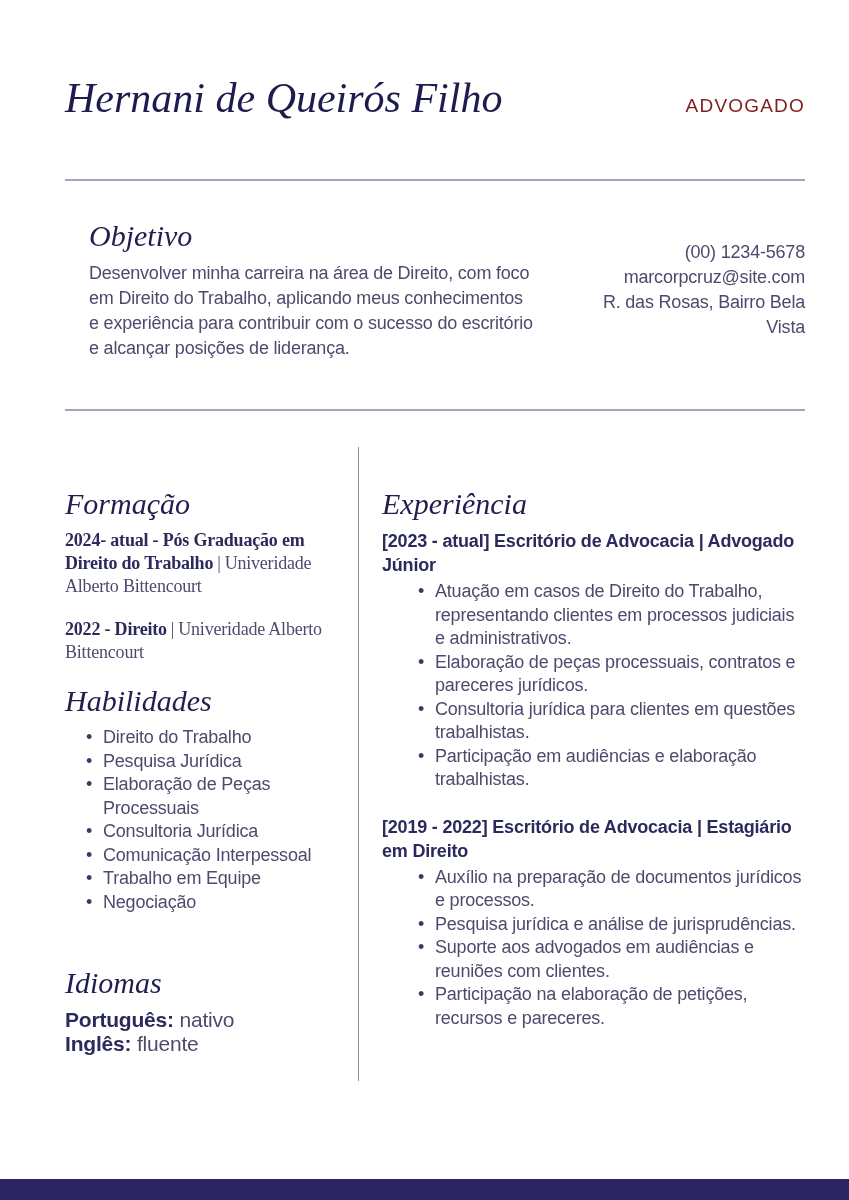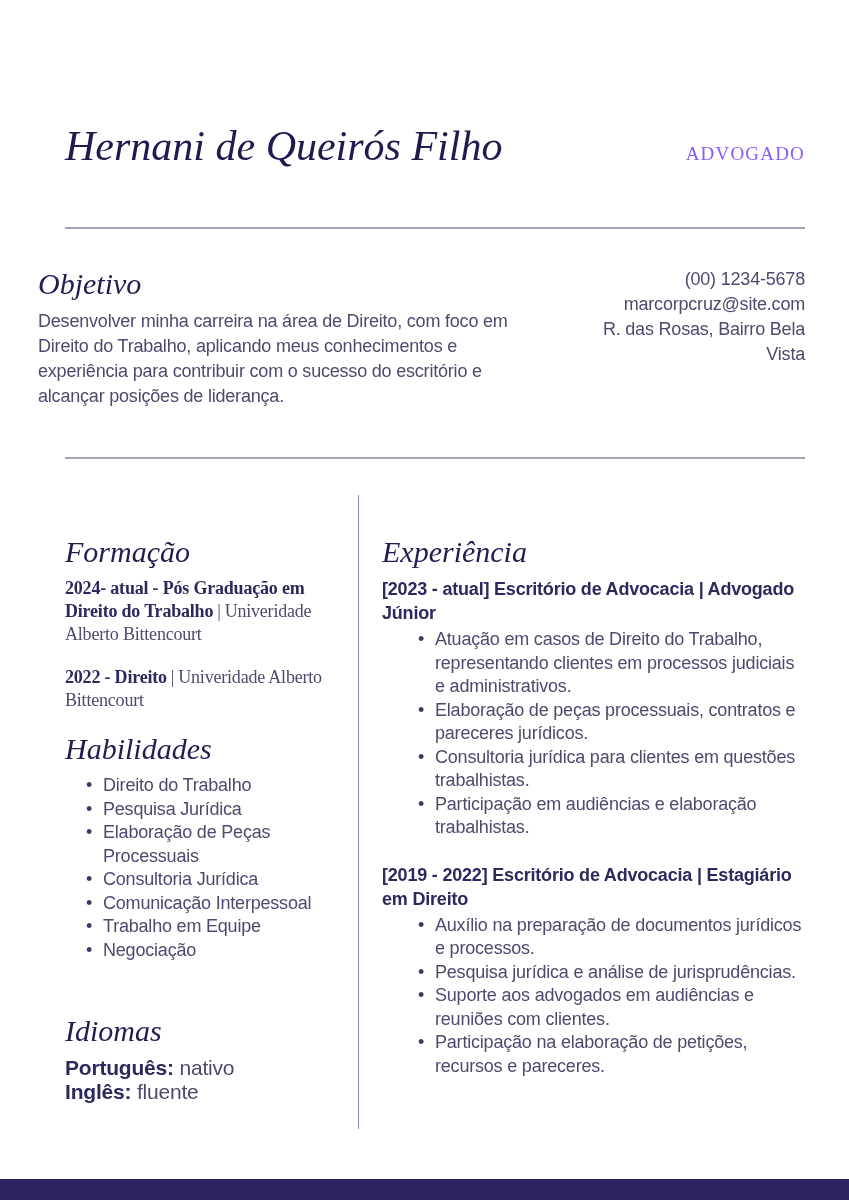--- a/index.html
+++ b/index.html
@@ -6,43 +6,43 @@
   html,body { background:#e8e8e8; }
   .page {
     width:849px; height:1200px; margin:0 auto; position:relative;
     background:#ffffff; overflow:hidden;
     font-family:"Liberation Sans","DejaVu Sans",sans-serif;
     color:#4c4b6e; letter-spacing:-0.2px;
   }
   
   .header {
     padding:74px 44px 0 65px;
-    display:flex; justify-content:space-between; align-items:baseline;margin-top:48px;
+    display:flex; justify-content:space-between; align-items:baseline;
   }
   .name {
     font-family:"Liberation Serif","DejaVu Serif",serif;
     font-style:italic; font-weight:500;
     font-size:42px; color:#1e1c4e; letter-spacing:0;
   }
-  .role { font-size:19px; letter-spacing:1.2px; color:#8b5cf6;font-family:Liberation Serif, serif; }
+  .role { font-size:19px; letter-spacing:1.2px; color:#7f1d1d; }
   
   .rule { border:none; border-top:2px solid #a5a4b8; margin-left:65px; margin-right:44px; }
   .rule-1 { margin-top:57px; }
   .rule-2 { margin-top:48px; }
   
   .section-heading {
     font-family:"Liberation Serif","DejaVu Serif",serif;
     font-style:italic; font-weight:500;
     font-size:30px; color:#201e50; letter-spacing:0;
     margin-bottom:8px;
   }
   
   .objective-row {
-    margin:38px 44px 0 38px;
-    display:flex; justify-content:space-between; align-items:flex-start;gap:43px;
+    margin:38px 44px 0 89px;
+    display:flex; justify-content:space-between; align-items:center;gap:43px;
   }
   .objective-left { width:482px; }
   .objective-text { font-size:18px; line-height:25px; }
   .contact { text-align:right; font-size:18px; line-height:25px; }
   
   .columns { display:flex; margin:36px 0 0 65px; min-height:634px; }
   .col-left {
     width:294px; flex:0 0 294px; padding:40px 28px 0 0;
     border-right:1.5px solid #8d8ba2;
   }

